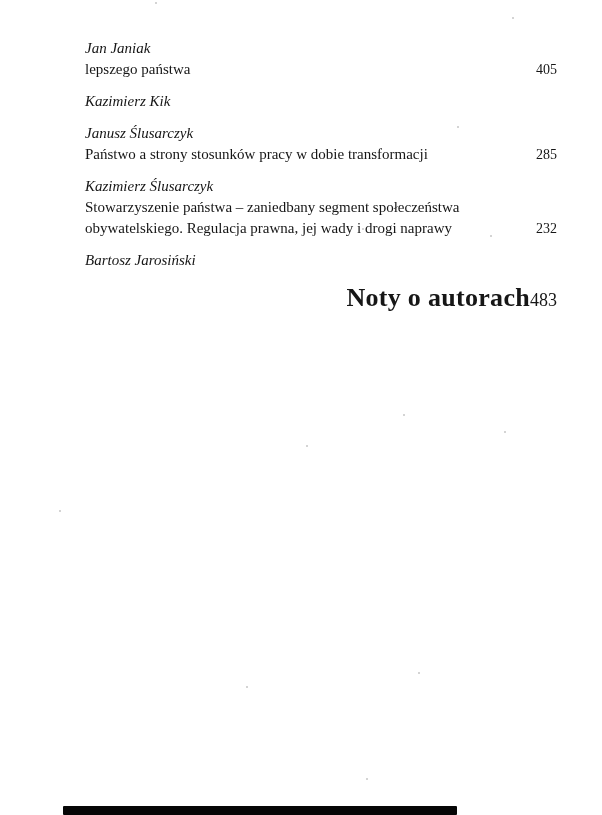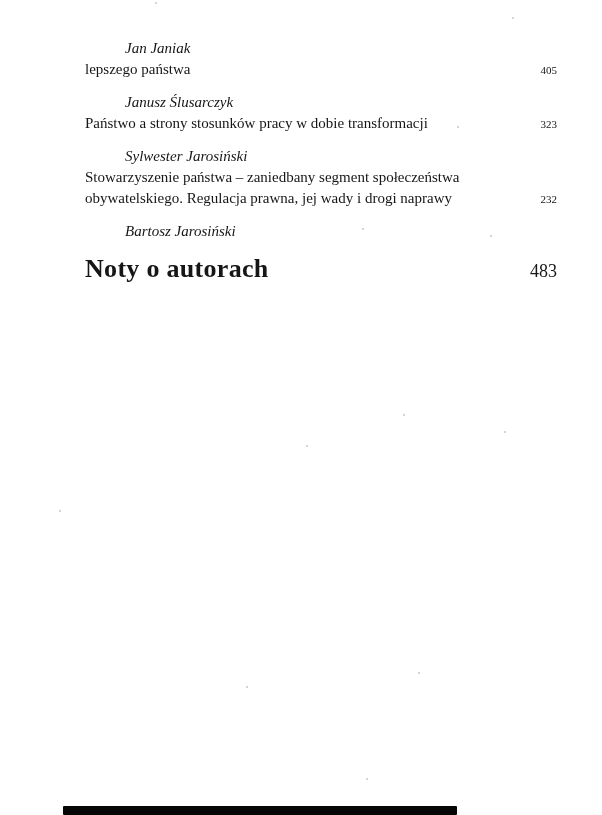--- a/index.html
+++ b/index.html
@@ -16,41 +16,40 @@
     position: absolute;
     left: 85px;
     top: 38px;
     width: 472px;
   }
   .entry { margin-bottom: 11px; }
   .author {
     font-style: italic;
     font-size: 15px;
     line-height: 21px;
-    margin-left: 40px;
   }
   .tline {
     font-size: 15px;
     line-height: 21px;
     white-space: nowrap;
   }
   .tline.last {
     display: flex;
     justify-content: space-between;
     align-items: baseline;
     text-align: center;
   }
   .pagenum {
-    font-size: 11px;
+    font-size: 14px;
     line-height: 21px;
     padding-left: 10px;
   }
   .noty-row {
     display: flex;
-    justify-content: space-between;
+    justify-content: flex-end;
     align-items: baseline;
     margin-top: 8px;
   }
   .noty-title {
     font-size: 26px;
     line-height: 32px;
     font-weight: 700;
     letter-spacing: 0.3px;
     margin: 0;
   }
@@ -80,30 +79,31 @@
 <div class="column">
   <div id="entries">
       <div class="entry">
         <div class="author">Jan Janiak</div>
         <div class="tline last">
           <span>lepszego państwa</span>
           <span class="pagenum">405</span>
         </div>
       </div>
       <div class="entry">
+        <div class="author">Kazimierz Kik</div>
       </div>
       <div class="entry">
         <div class="author">Janusz Ślusarczyk</div>
         <div class="tline last">
           <span>Państwo a strony stosunków pracy w dobie transformacji</span>
-          <span class="pagenum">323</span>
+          <span class="pagenum">285</span>
         </div>
       </div>
       <div class="entry">
-        <div class="author">Sylwester Jarosiński</div>
+        <div class="author">Kazimierz Ślusarczyk</div>
         <div class="tline"><span>Stowarzyszenie państwa – zaniedbany segment społeczeństwa</span></div>
         <div class="tline last">
           <span>obywatelskiego. Regulacja prawna, jej wady i drogi naprawy</span>
           <span class="pagenum">232</span>
         </div>
       </div>
       <div class="entry">
         <div class="author">Bartosz Jarosiński</div>
       </div>
     </div>

